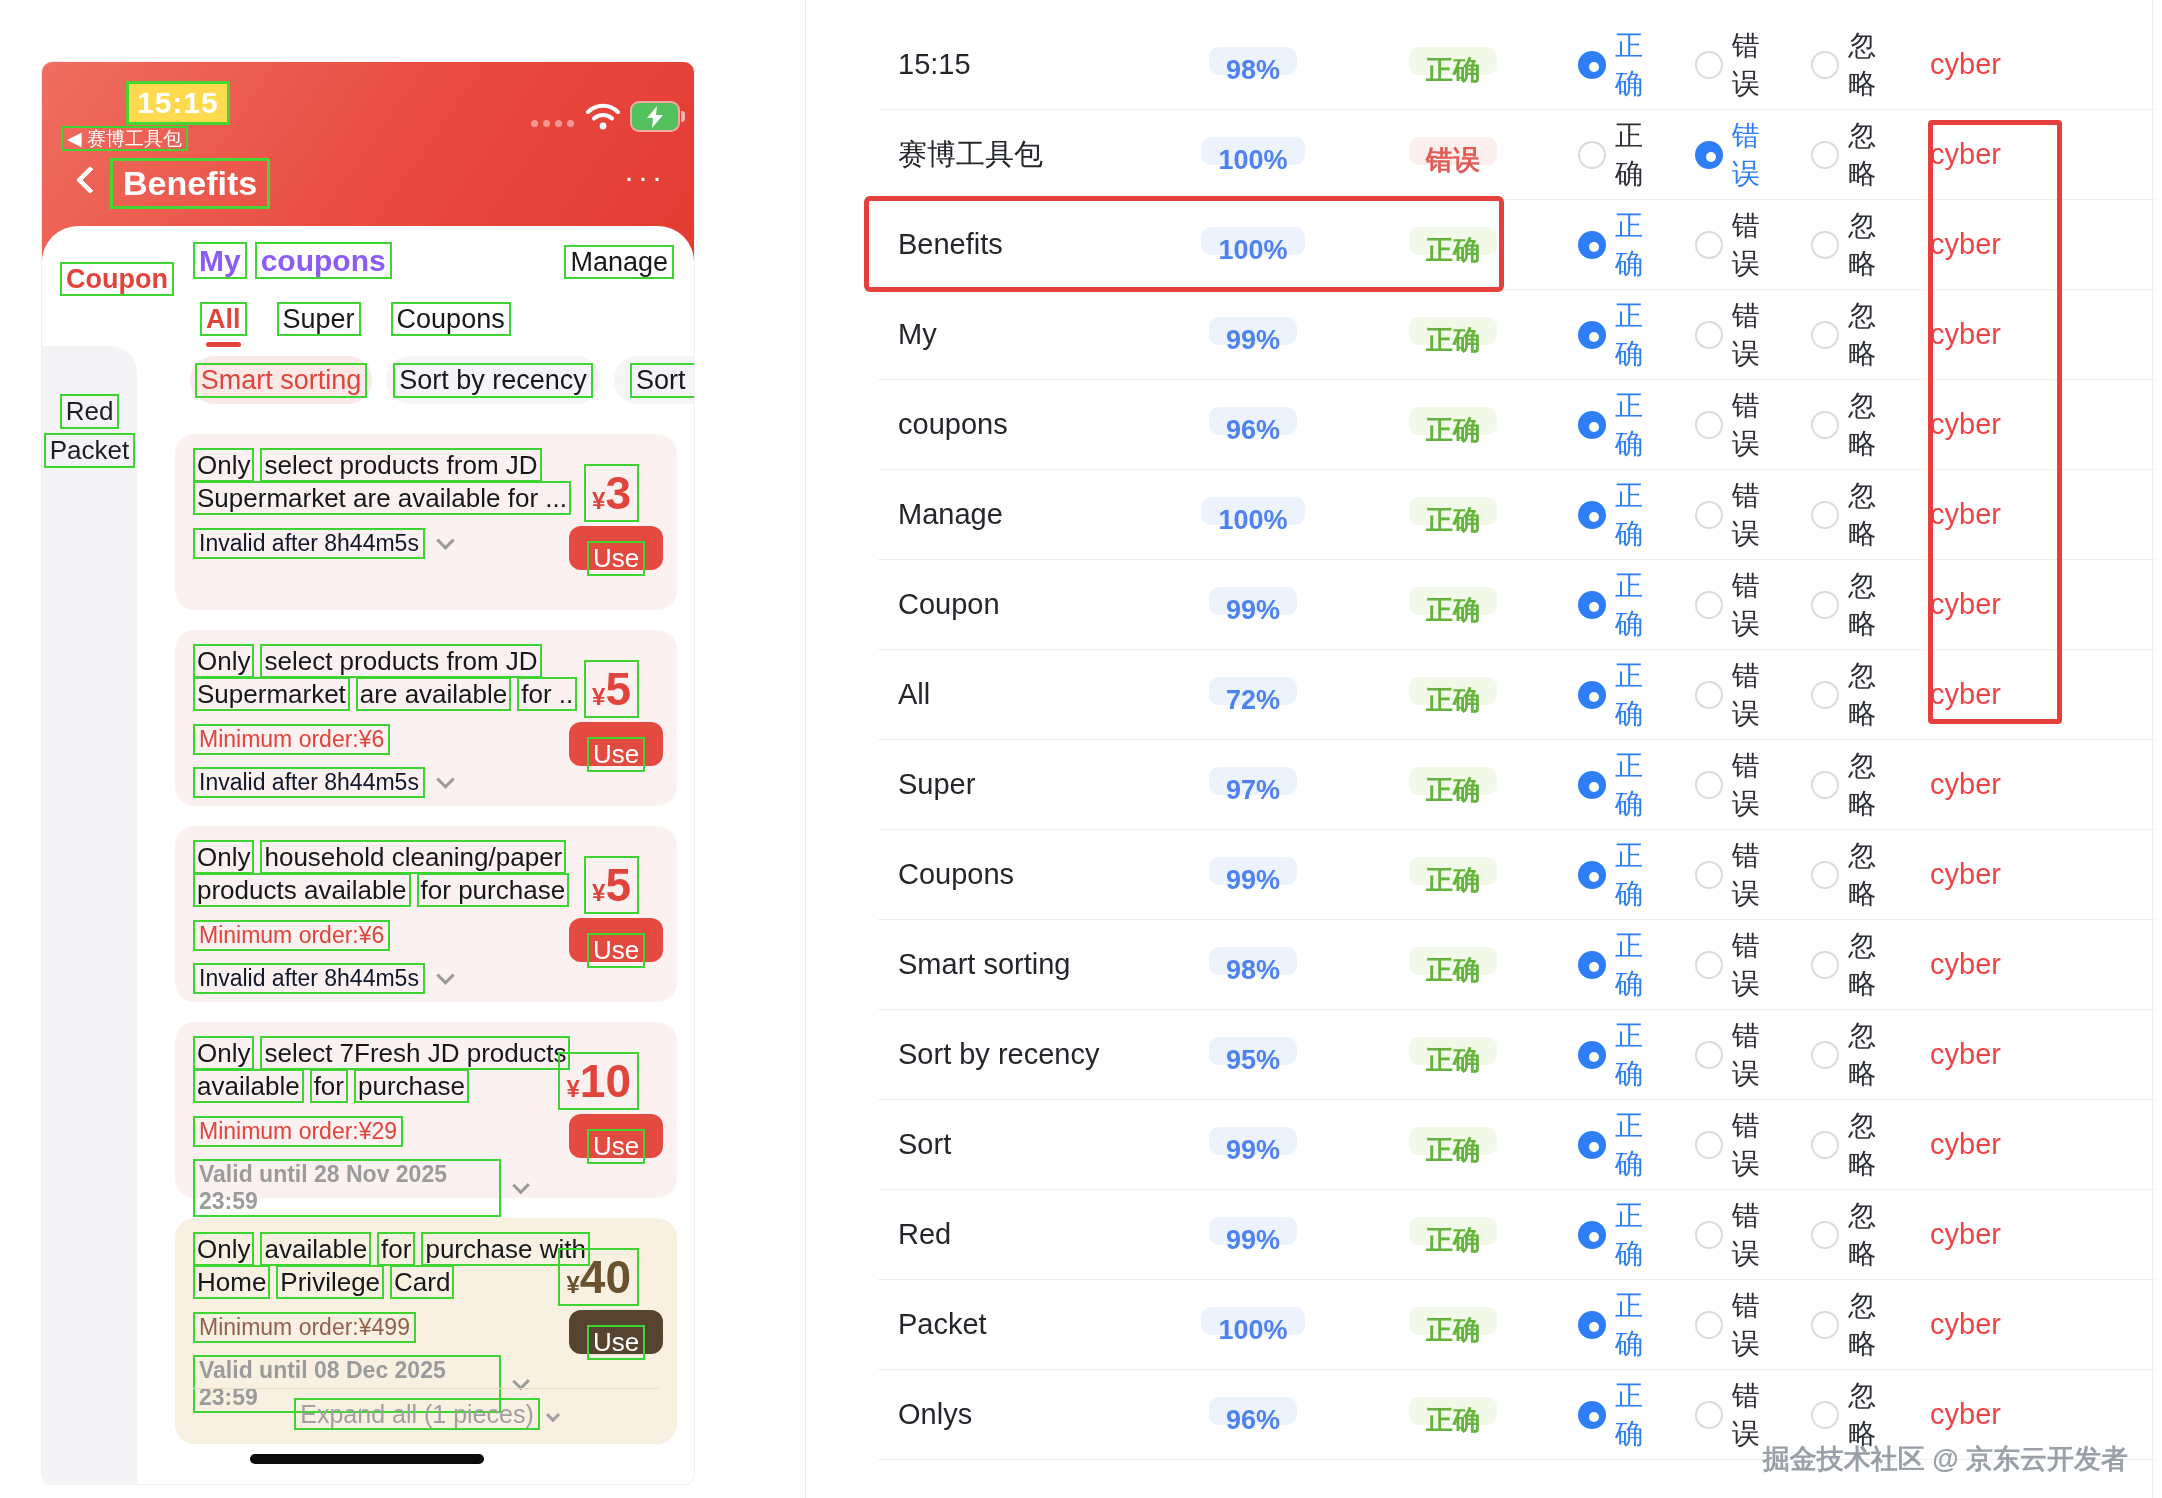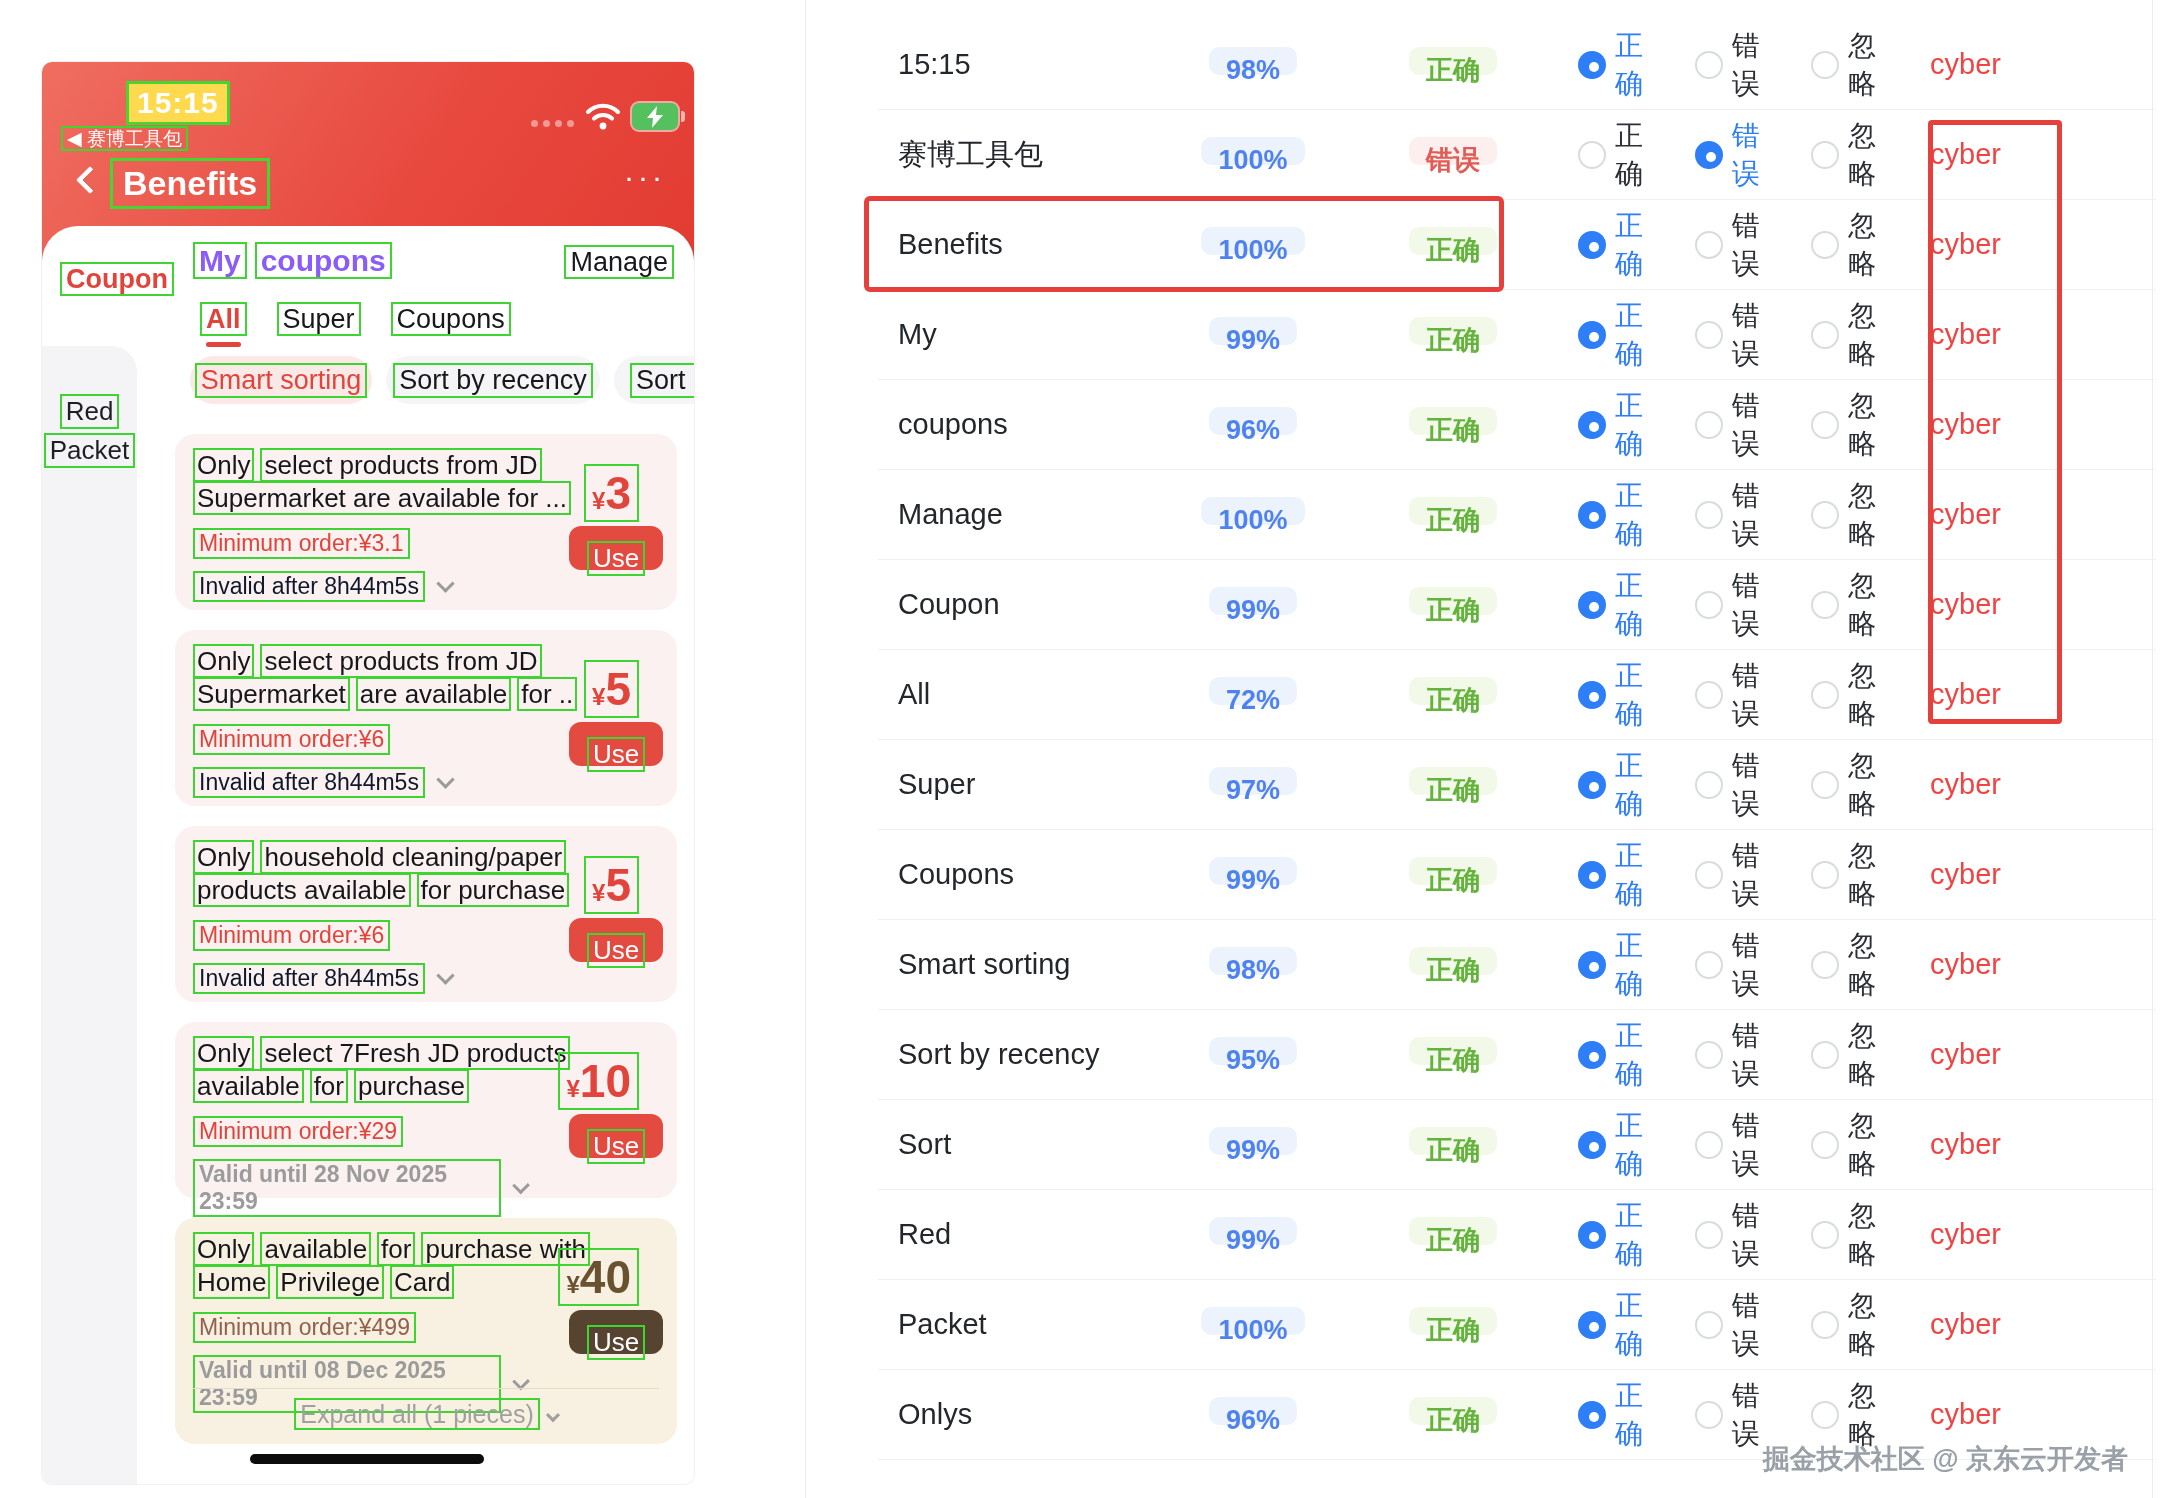--- a/index.html
+++ b/index.html
@@ -188,21 +188,20 @@
           </span>
         <span class="pill p3">
             <span class="gb">Sort |</span>
           </span>
       </div>
 
       <div id="cards-col">
           <div class="coupon-card red">
             <div class="cline"><span class="seg">Only</span><span class="seg">select products from JD</span></div>
             <div class="cline"><span class="seg">Supermarket are available for ...</span></div>
-            <div><span class="minorder gb">Minimum order:¥3.1</span></div>
             <div class="validity-row">
               <span class="validity gb vred">Invalid after 8h44m5s</span>
               <span class="chev-down"></span>
             </div>
             <div class="price"><span class="cur">¥</span><span class="amt">3</span></div>
             <div class="use-btn">
               <span>Use</span>
             </div>
           </div>
           <div class="coupon-card red">

